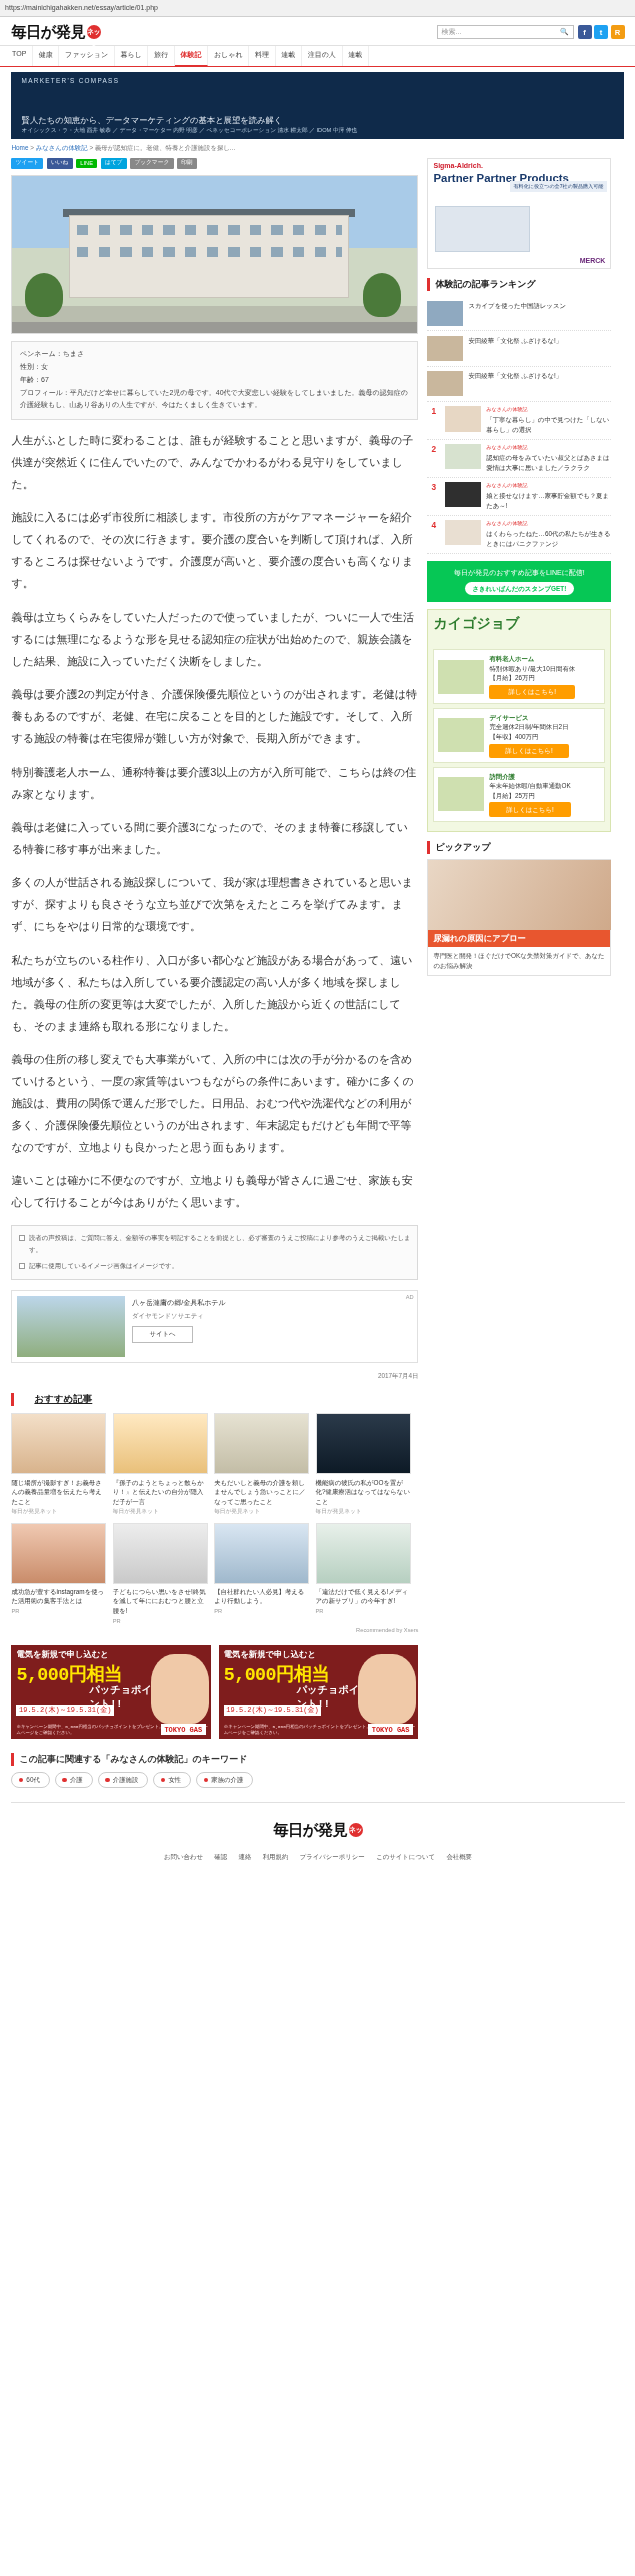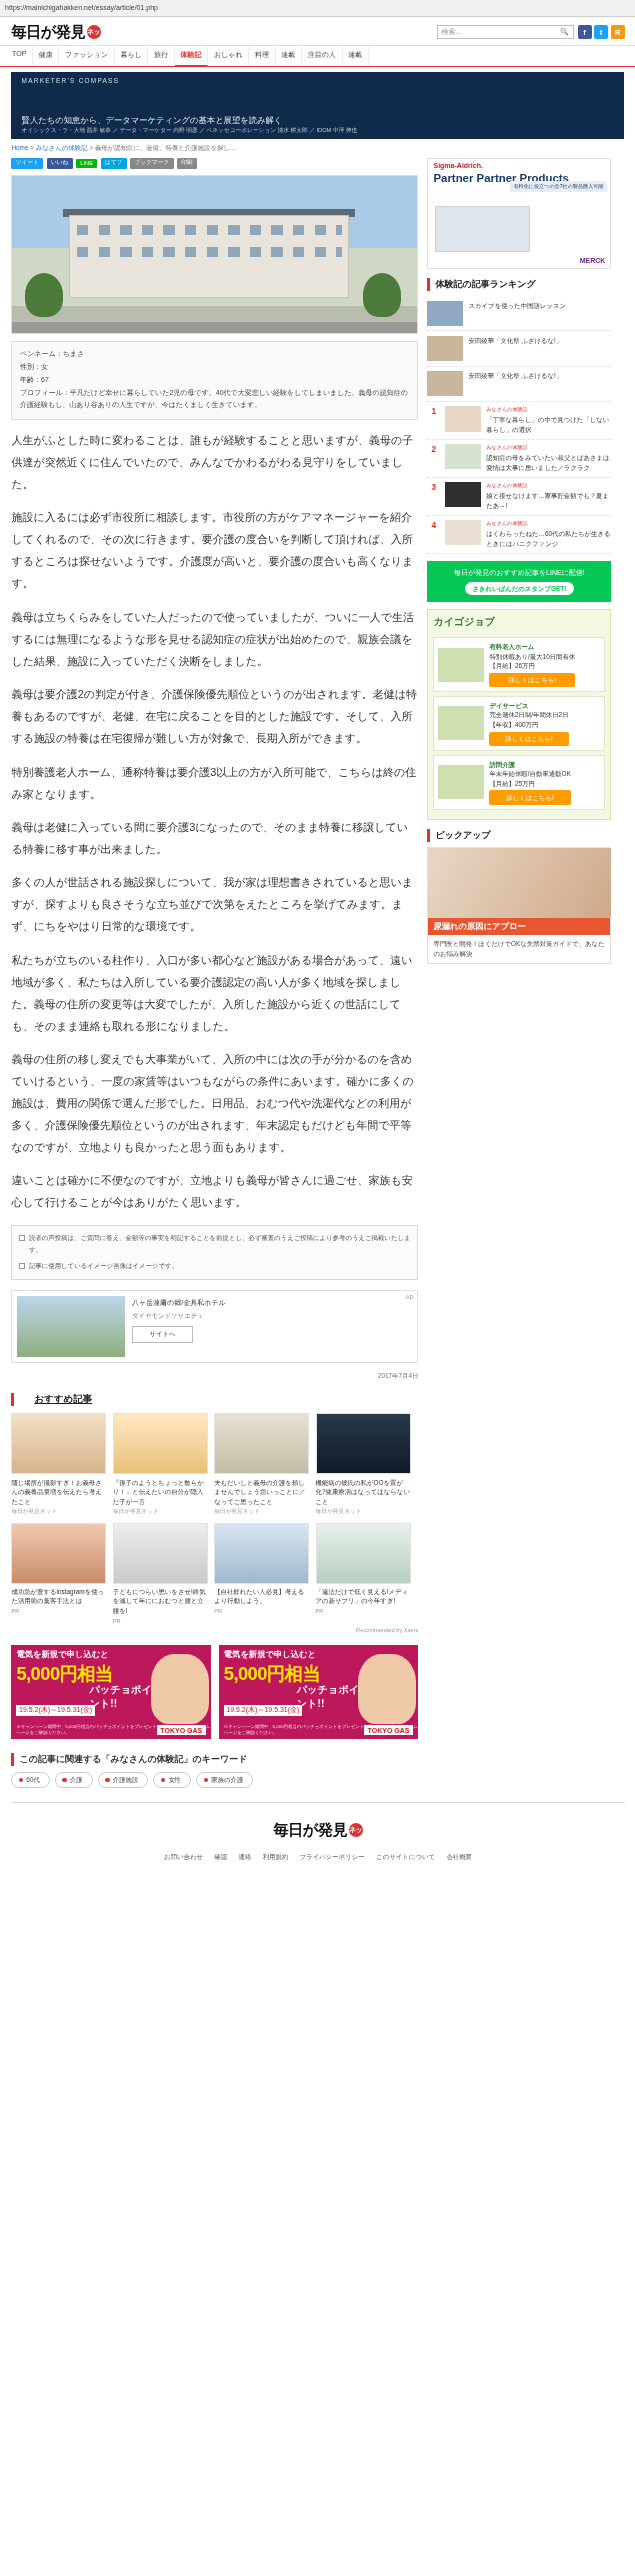--- a/index.html
+++ b/index.html
@@ -122,21 +122,21 @@
   }
   .cards { display:flex; flex-wrap:wrap; gap:6.4px; }
   .card { width:95px; }
   .card .img { width:95px; height:61px; border:0.6px solid #e2e2e2; }
   .card .cap { font-size:6.4px; line-height:1.5; margin-top:3.2px; color:#333; }
   .card .src { font-size:5.7px; color:#999; margin-top:1.9px; }
   .reco-by { text-align:right; font-size:5.7px; color:#999; margin-top:3.8px; }
   
   .gas-row { display:flex; gap:7.6px; margin:11.4px 0 2.5px 0; }
   .gas {
-    width:200px; height:94px; background:#be185d; color:#fff; position:relative; overflow:hidden;
+    width:200px; height:94px; background:#7f1d1d; color:#fff; position:relative; overflow:hidden;font-family:Liberation Mono, monospace;
   }
   .gas .l1 { position:absolute; top:3.8px; left:5.1px; font-size:8.3px; font-weight:bold; }
   .gas .l2 { position:absolute; top:16.5px; left:5.1px; font-size:18.4px; font-weight:bold; color:#ffe600; letter-spacing:-0.6px;}
   .gas .l3 { position:absolute; top:38px; left:78px; font-size:10.2px; font-weight:bold; color:#fff; }
   .gas .l4 { position:absolute; top:60px; left:5.1px; font-size:7px; background:#fff; color:#d21919; padding:0.6px 2.5px;}
   .gas .note { position:absolute; bottom:2.5px; left:5.1px; font-size:4.4px; color:#ffd9d9; line-height:1.4;}
   .gas .brand { position:absolute; bottom:3.8px; right:5.1px; font-size:7px; background:#fff; color:#d21919; padding:1.3px 3.8px; font-weight:bold;}
   .gas .person { position:absolute; right:2.5px; top:9px; width:58px; height:70px; background:#f0c9a8; border-radius:40% 40% 30% 30%; }
   
   .kw-head { font-size:9px; font-weight:bold; margin:14px 0 6.4px 0; border-left:3.2px solid #e03030; padding-left:5.1px;}
@@ -165,21 +165,21 @@
   .rank-item .tx { font-size:6.4px; line-height:1.5; color:#333; }
   .rank-item .tag { font-size:5.1px; color:#e03030; display:block; margin-bottom:1.3px;}
   .rank-num {
     width:12.7px; flex:0 0 auto; text-align:center; font-size:8.3px; font-weight:bold; color:#e03030;
   }
   .line-box { background:#06c755; color:#fff; text-align:center; padding:6.4px 3.8px; font-size:7px; line-height:1.5; margin:7.6px 0; }
   .line-box .b { display:inline-block; background:#fff; color:#06c755; border-radius:7.6px; padding:1.9px 7.6px; margin-top:3.8px; font-size:6.4px; font-weight:bold;}
   .kaigo {
     border:0.6px solid #d8e4b0; background:#f2f8e2; padding:5.1px; margin-bottom:9px;
   }
-  .kaigo .ttl { font-size:10px; font-weight:bold; color:#2f7d2f; margin-bottom:8px; }
+  .kaigo .ttl { font-size:14px; font-weight:bold; color:#2f7d2f; margin-bottom:16px; }
   .kaigo .row { display:flex; gap:5.1px; align-items:center; background:#fff; border:0.6px solid #e0e8c8; padding:3.8px; margin-bottom:3.8px;}
   .kaigo .row .ph { width:46px; height:34px; background:#cfe0b0; flex:0 0 auto; }
   .kaigo .row .tx { font-size:6.4px; line-height:1.5; }
   .kaigo .row .tx b { color:#2f7d2f; }
   .kaigo .btn { display:block; text-align:center; background:#ff9d00; color:#fff; font-size:6.4px; padding:2.5px; margin-top:1.9px; border-radius:1.9px;}
   .pick-card { border:0.6px solid #e0e0e0; }
   .pick-card .img { width:183px; height:70px; background:linear-gradient(120deg,#e9d7c5,#cfa98a); }
   .pick-card .bar { background:#e8562f; color:#fff; font-size:8.3px; font-weight:bold; padding:3.2px 5.1px; }
   .pick-card .tx { font-size:6.4px; padding:3.8px 5.1px; line-height:1.6; color:#444; }
   

